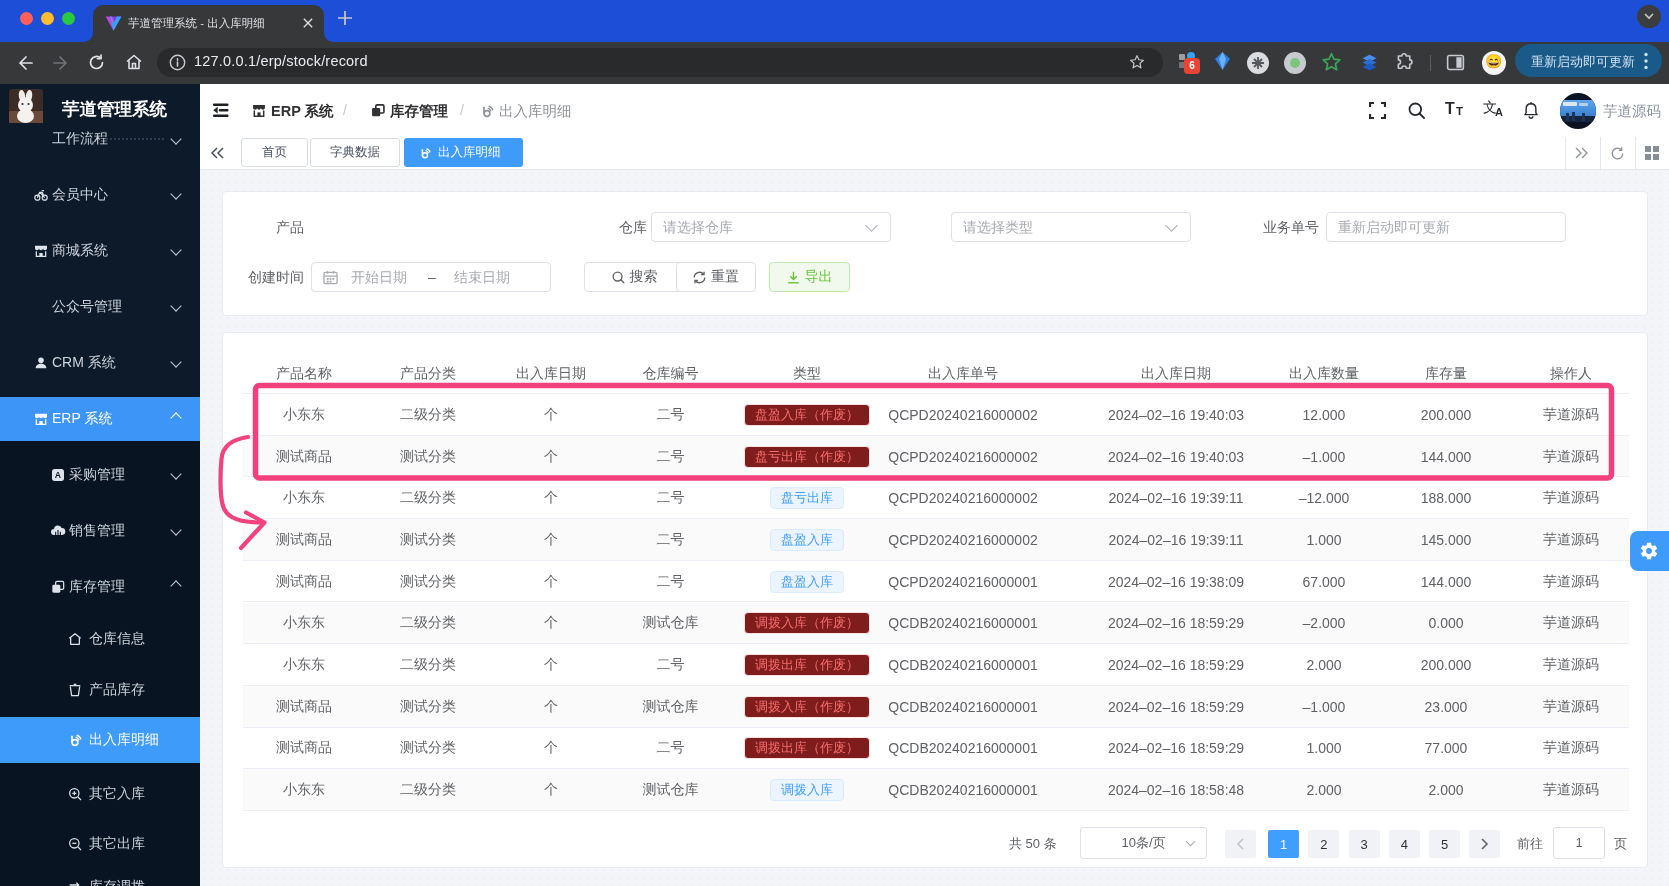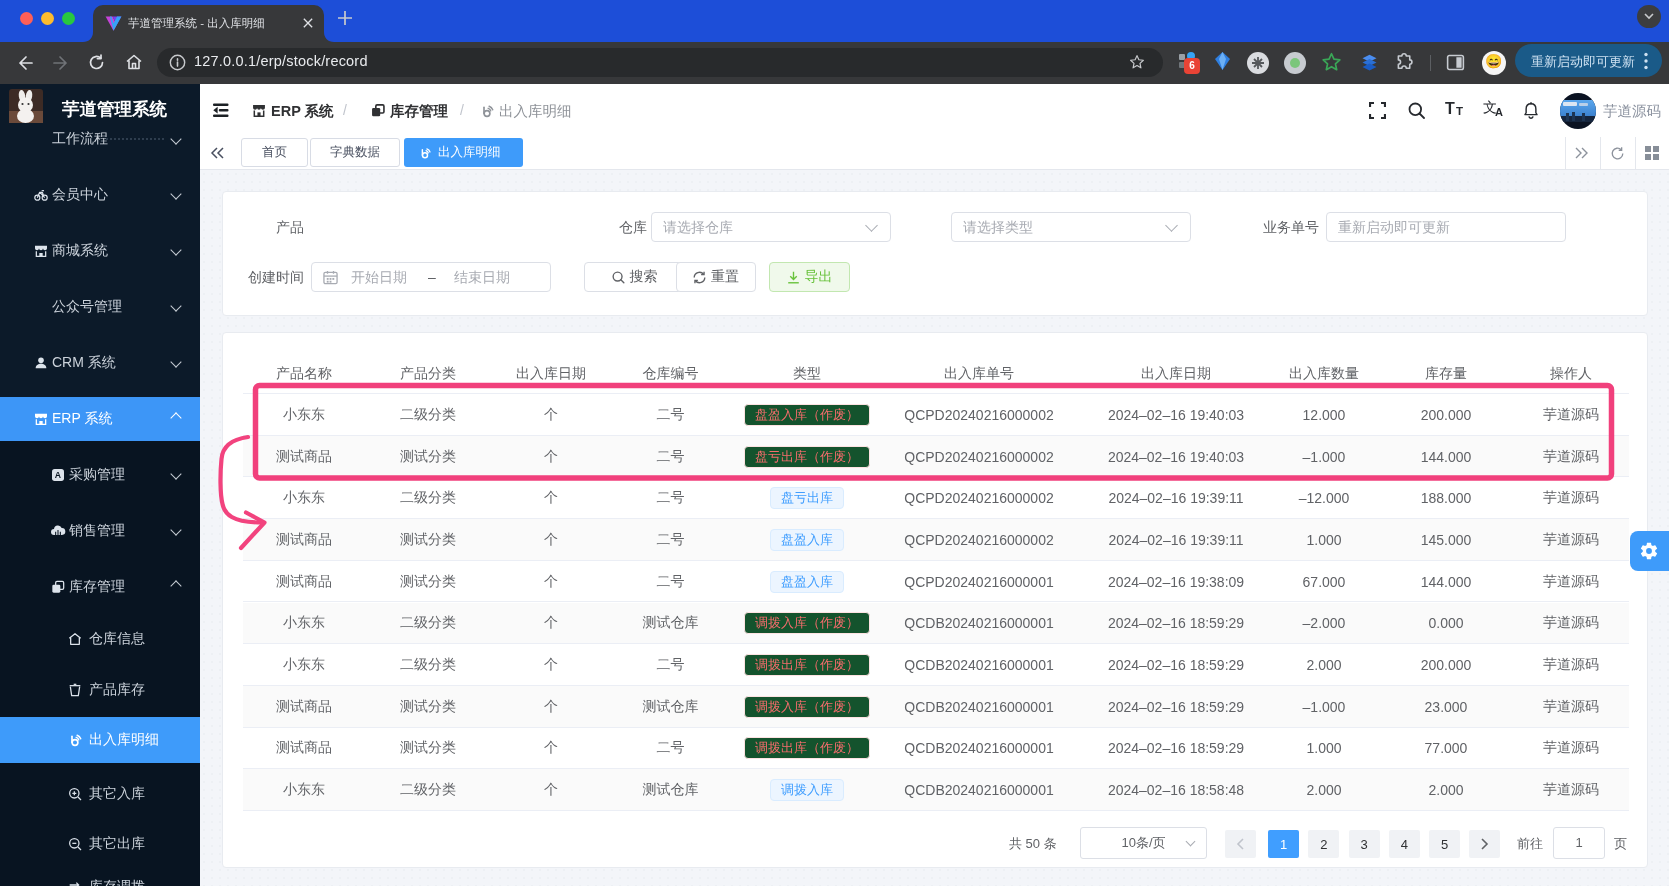--- a/index.html
+++ b/index.html
@@ -27,21 +27,21 @@
   font-size:14px; color:#a8abb2; line-height:28px; padding-left:11px; }
 .chev { position:absolute; width:9px; height:9px; border-right:1.5px solid #a8abb2; border-bottom:1.5px solid #a8abb2; transform:rotate(45deg); }
 .btn { position:absolute; height:30px; border:1px solid #dcdfe6; border-radius:4px; background:#fff;
   font-size:14px; color:#606266; display:flex; align-items:center; justify-content:center; gap:5px; }
 
 .trow { position:absolute; left:20px; width:1386px; border-bottom:1px solid #ebeef5; }
 .tcol { position:absolute; top:0; transform:translateX(-50%); }
 .tcell { height:41.7px; display:flex; align-items:center; justify-content:center; font-size:14px; color:#606266; white-space:nowrap; }
 .thead { height:40px; }
 .tag { font-size:13px; height:22px; line-height:20px; padding:0 10px; border-radius:4px; display:inline-block; }
-.tagR { background:#14532d; color:#f56c6c; border:1px solid #fde2e2; }
+.tagR { background:#7f1d1d; color:#f56c6c; border:1px solid #fde2e2; }
 .tagB { background:#ecf5ff; color:#409eff; border:1px solid #d9ecff; }
 
 .pbox { position:absolute; top:497px; height:28px; width:31px; border-radius:2px; background:#f0f2f5;
   font-size:13px; color:#303133; display:flex; align-items:center; justify-content:center; }
 
 .mitem { position:absolute; left:0; width:200px; height:56px; color:#ccd3db; font-size:14px; }
 .micon { position:absolute; left:33px; width:16px; height:16px; }
 .mtext { position:absolute; left:52px; top:50%; transform:translateY(-50%); white-space:nowrap; }
 .march { position:absolute; right:20px; top:calc(50% - 5px); width:8px; height:8px; border-right:1.3px solid #c6ccd4; border-bottom:1.3px solid #c6ccd4; }
 .down { transform:rotate(45deg); }
@@ -522,21 +522,21 @@
       <div class="tcell">
           <span class="tag tagR">调拨入库（作废）</span>
         </div>
       <div class="tcell">
           <span class="tag tagR">调拨出库（作废）</span>
         </div>
       <div class="tcell">
           <span class="tag tagB">调拨入库</span>
         </div>
     </div>
-    <div class="tcol" style="left:756px;top:20px">
+    <div class="tcol" style="left:740px;top:20px">
       <div class="tcell thead" style="height:41px">出入库单号</div>
       <div class="tcell">QCPD20240216000002</div>
       <div class="tcell">QCPD20240216000002</div>
       <div class="tcell">QCPD20240216000002</div>
       <div class="tcell">QCPD20240216000002</div>
       <div class="tcell">QCPD20240216000001</div>
       <div class="tcell">QCDB20240216000001</div>
       <div class="tcell">QCDB20240216000001</div>
       <div class="tcell">QCDB20240216000001</div>
       <div class="tcell">QCDB20240216000001</div>

